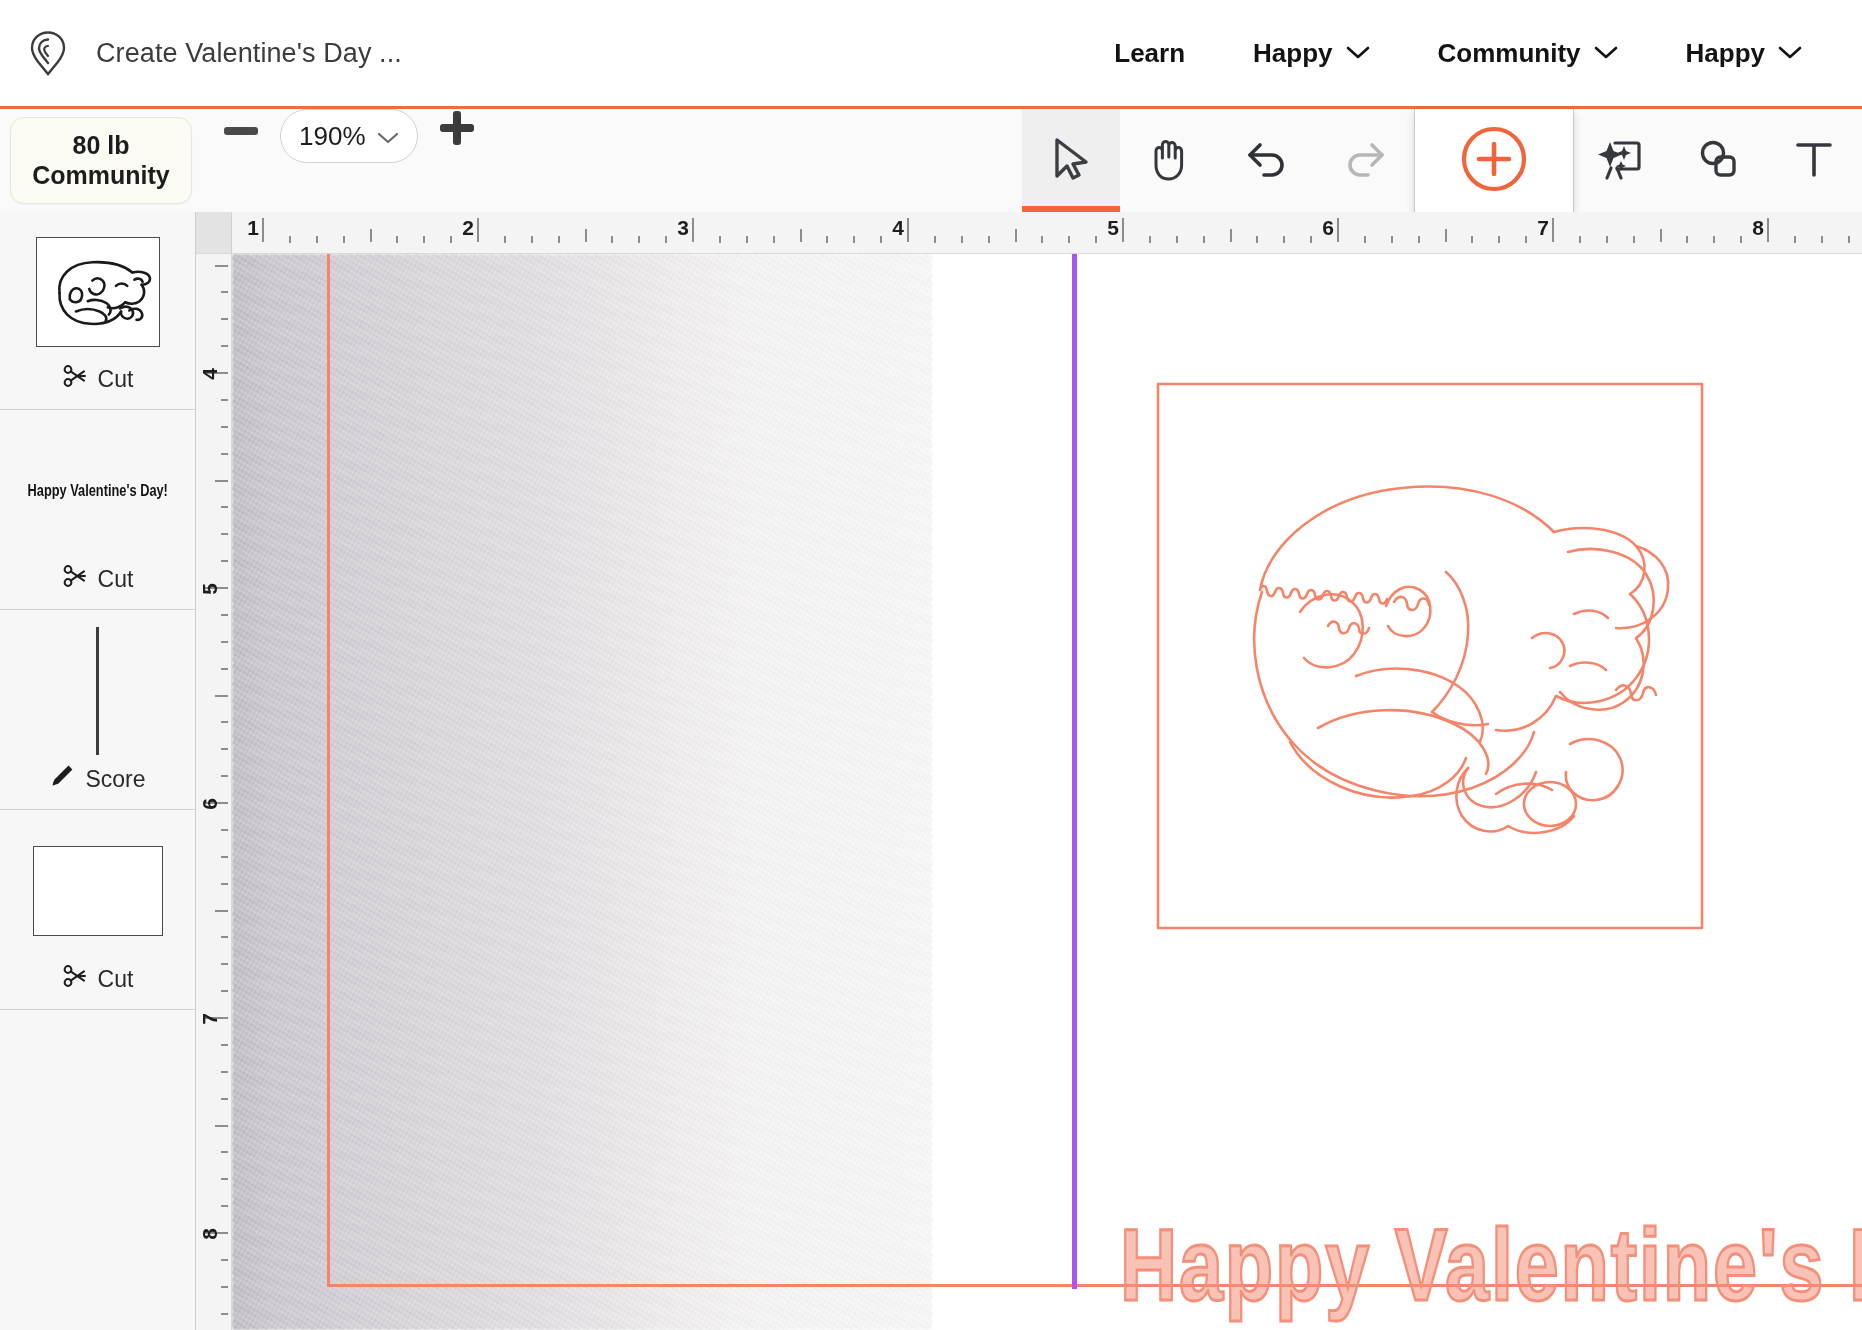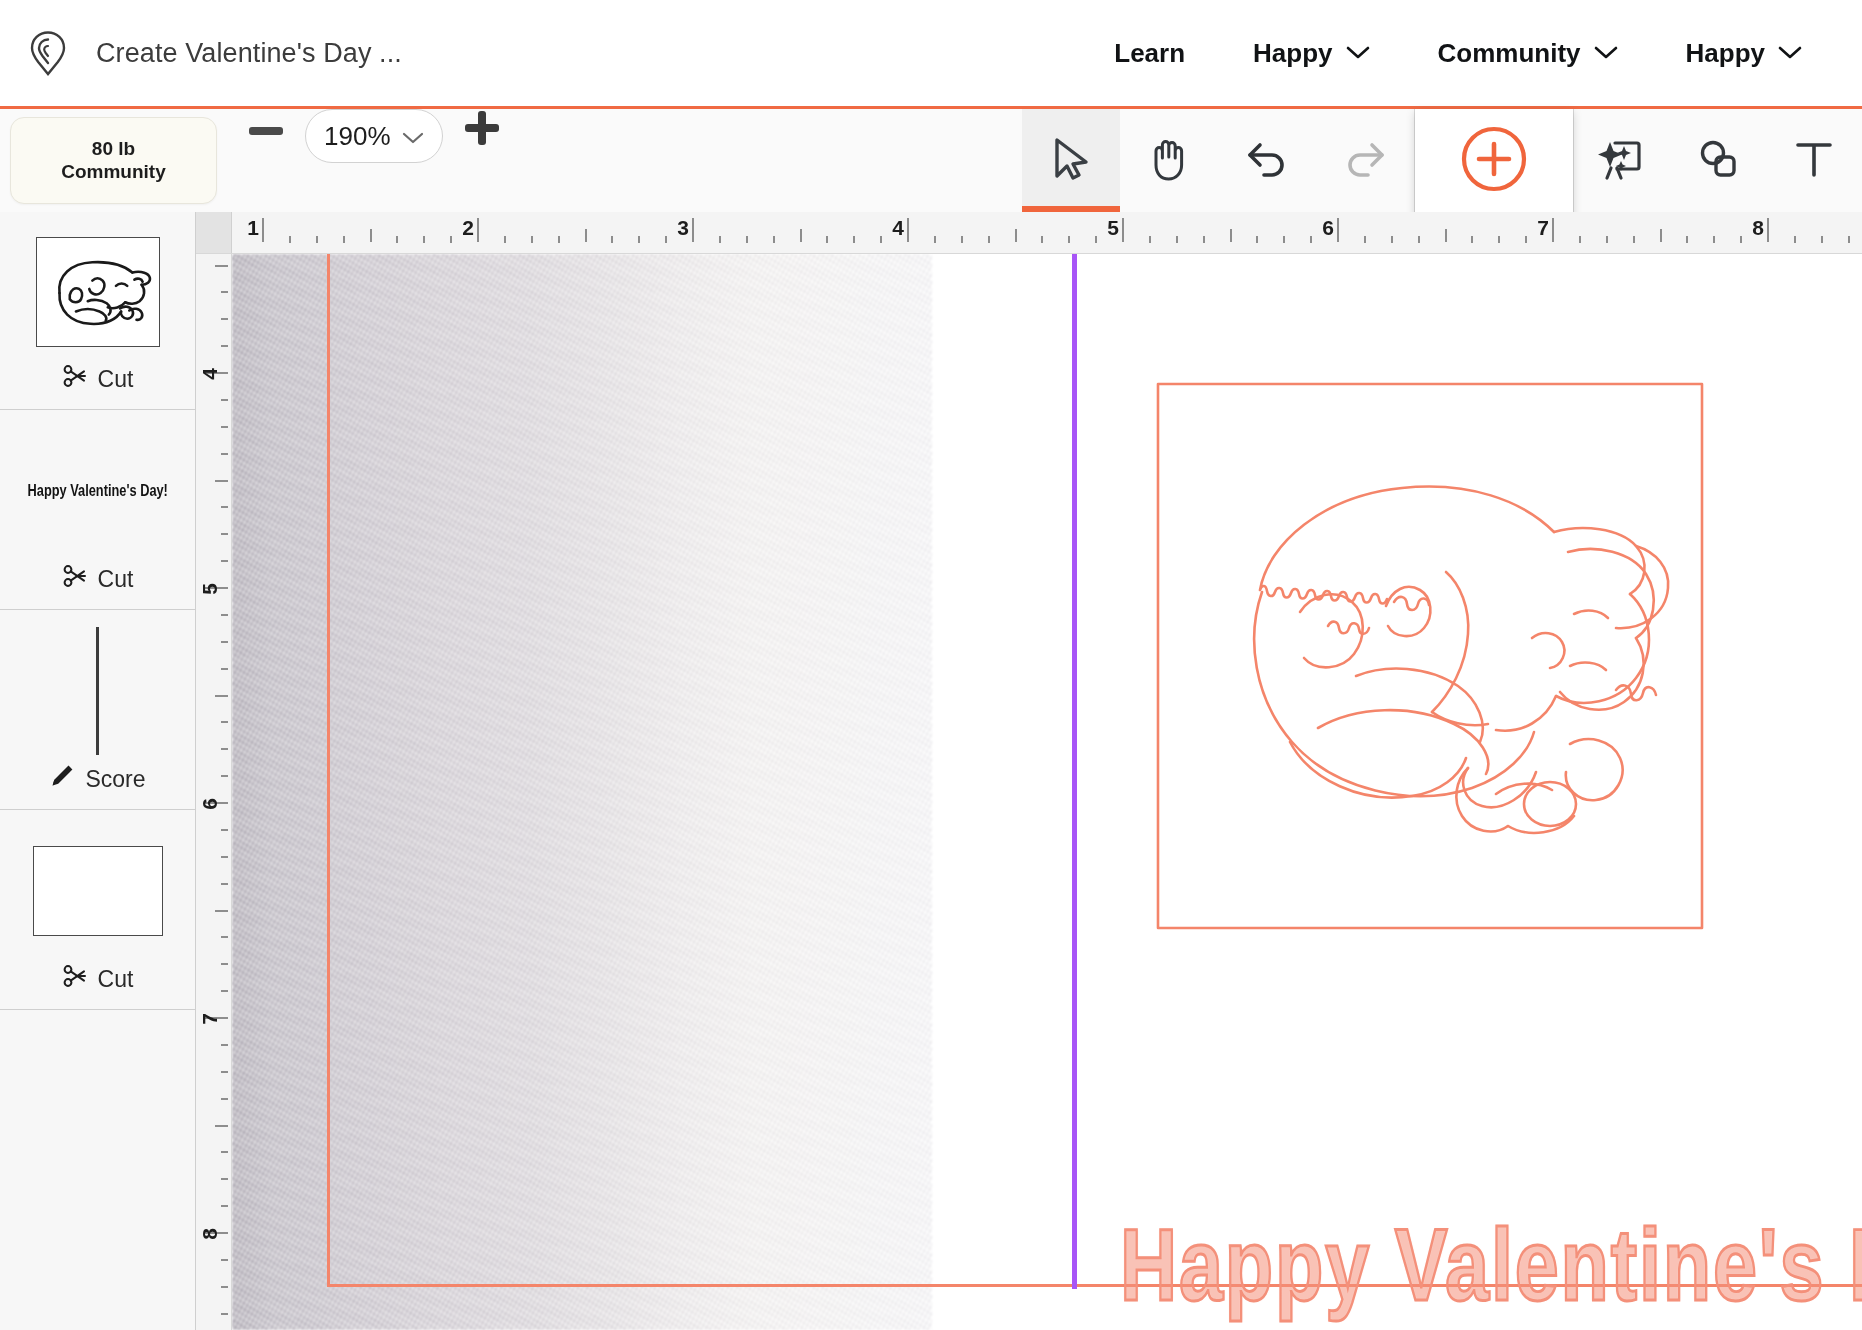--- a/index.html
+++ b/index.html
@@ -40,28 +40,28 @@
   
   .toolbar {
     position: absolute; top: 106px; left: 0;
     width: 1862px; height: 106px;
     background: #fafafa;
     border-top: 3px solid #f06a43;
     display: flex; align-items: stretch;
   }
   .material-chip {
     margin: 8px 0 8px 10px;
-    width: 207px;
+    width: 182px;
     background: #fbfaf3;
     border: 1px solid #e8e6dc;
     border-radius: 14px;
     display: flex; flex-direction: column;
     align-items: center; justify-content: center;
     line-height: 1.18;
-    font-size: 19px; font-weight: 700; color: #1d1d1d;
+    font-size: 25px; font-weight: 700; color: #1d1d1d;
     cursor: pointer; box-shadow: 0 1px 2px rgba(0,0,0,.04);
   }
   .zoom-group {
     display: flex; align-items: flex-start; gap: 18px;
     padding-left: 28px;
   }
   .zoom-btn {
     width: 42px; height: 42px; display:flex; align-items:center; justify-content:center;
     cursor: pointer;
   }

